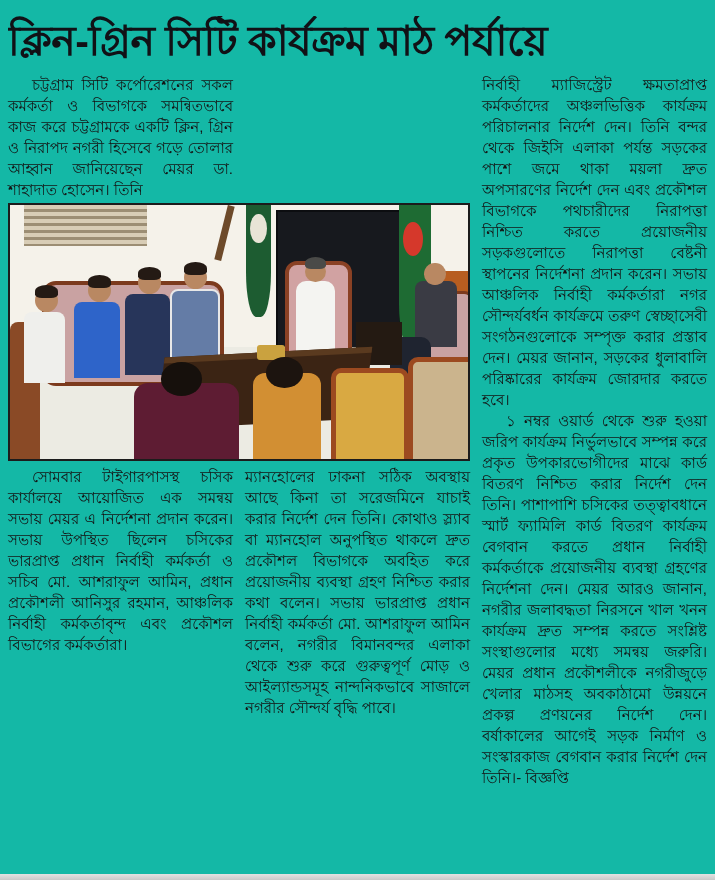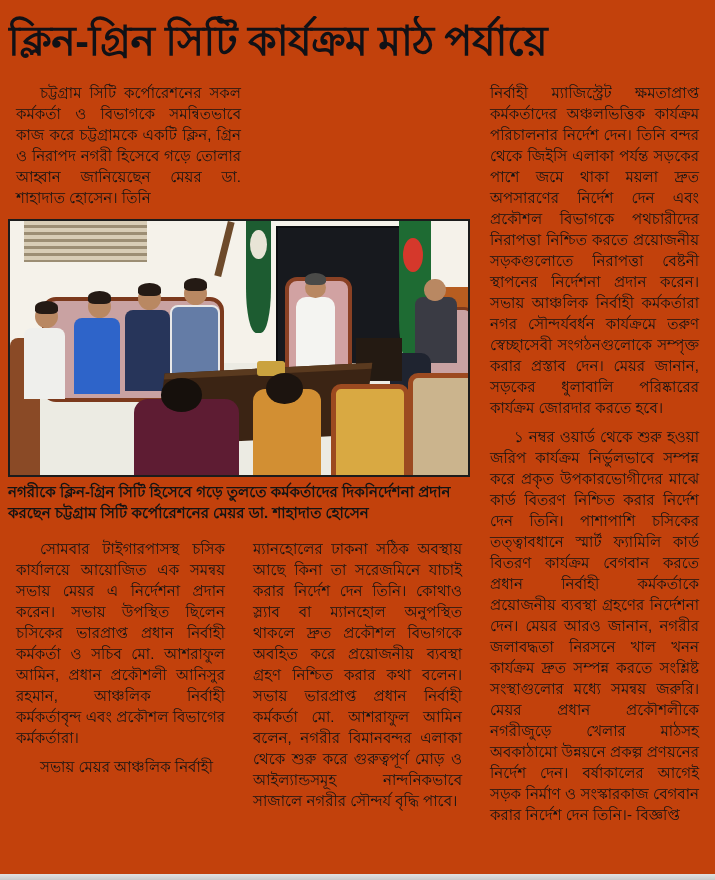--- a/index.html
+++ b/index.html
@@ -1,20 +1,20 @@
 <!DOCTYPE html>
 <html lang="bn"><head>
 <meta charset="utf-8">
 <style>
   html,body{margin:0;padding:0;background:#ffffff;}
   .page{
     position:relative;
     width:715px;height:880px;
     overflow:hidden;
-    background:#c2410c;
+    background:#14b8a6;
     font-family:"Liberation Sans","DejaVu Sans",sans-serif;
     color:#121212;
   }
   
   .headline{
     margin:0;
     padding:16px 8px 6px 8px;
     font-weight:700;
     font-size:41px;
     line-height:1.22;
@@ -22,21 +22,21 @@
     color:#111116;
   }
   .headline .hl{display:block;white-space:nowrap;overflow:hidden;}
   
   .body-grid{display:flex;gap:12px;padding:2px 8px 0 8px;}
   .left-zone{width:462px;flex:0 0 462px;}
   .col-3{flex:1;min-width:0;}
   .top-row,.bottom-row{display:flex;gap:12px;}
   .top-row .col,.bottom-row .col{width:225px;flex:0 0 225px;}
   p{
-    margin:8px;
+    margin:0;
     font-size:15px;
     line-height:21px;
     text-align:justify;
     text-justify:inter-word;
     color:#141414;
   }
   p.indent{text-indent:1.6em;}
   .top-row{min-height:126px;}
   
   .photo{
@@ -167,26 +167,24 @@
         <div class="tissue"></div>
 
         <div class="fg-maroon"></div>
         <div class="fg-maroon-hair"></div>
         <div class="fg-woman"></div>
         <div class="fg-woman-hair"></div>
         <div class="fg-chair1"></div>
         <div class="fg-chair2"></div>
       </figure>
 
-      <p class="caption">নগরীকে ক্লিন-গ্রিন সিটি হিসেবে গড়ে তুলতে কর্মকর্তাদের দিকনির্দেশনা প্রদান করছেন চট্টগ্রাম সিটি কর্পোরেশনের মেয়র ডা. শাহাদাত হোসেন</p>
 
       <div class="bottom-row">
         <div class="col col-1">
           <p class="indent">সোমবার টাইগারপাসস্থ চসিক কার্যালয়ে আয়োজিত এক সমন্বয় সভায় মেয়র এ নির্দেশনা প্রদান করেন। সভায় উপস্থিত ছিলেন চসিকের ভারপ্রাপ্ত প্রধান নির্বাহী কর্মকর্তা ও সচিব মো. আশরাফুল আমিন, প্রধান প্রকৌশলী আনিসুর রহমান, আঞ্চলিক নির্বাহী কর্মকর্তাবৃন্দ এবং প্রকৌশল বিভাগের কর্মকর্তারা।</p>
-          <p class="indent">সভায় মেয়র আঞ্চলিক নির্বাহী</p>
         </div>
         <div class="col col-2">
           <p>ম্যানহোলের ঢাকনা সঠিক অবস্থায় আছে কিনা তা সরেজমিনে যাচাই করার নির্দেশ দেন তিনি। কোথাও স্ল্যাব বা ম্যানহোল অনুপস্থিত থাকলে দ্রুত প্রকৌশল বিভাগকে অবহিত করে প্রয়োজনীয় ব্যবস্থা গ্রহণ নিশ্চিত করার কথা বলেন। সভায় ভারপ্রাপ্ত প্রধান নির্বাহী কর্মকর্তা মো. আশরাফুল আমিন বলেন, নগরীর বিমানবন্দর এলাকা থেকে শুরু করে গুরুত্বপূর্ণ মোড় ও আইল্যান্ডসমূহ নান্দনিকভাবে সাজালে নগরীর সৌন্দর্য বৃদ্ধি পাবে।</p>
         </div>
       </div>
 
     </div>
 
     <div class="col-3">
       <p>নির্বাহী ম্যাজিস্ট্রেট ক্ষমতাপ্রাপ্ত কর্মকর্তাদের অঞ্চলভিত্তিক কার্যক্রম পরিচালনার নির্দেশ দেন। তিনি বন্দর থেকে জিইসি এলাকা পর্যন্ত সড়কের পাশে জমে থাকা ময়লা দ্রুত অপসারণের নির্দেশ দেন এবং প্রকৌশল বিভাগকে পথচারীদের নিরাপত্তা নিশ্চিত করতে প্রয়োজনীয় সড়কগুলোতে নিরাপত্তা বেষ্টনী স্থাপনের নির্দেশনা প্রদান করেন। সভায় আঞ্চলিক নির্বাহী কর্মকর্তারা নগর সৌন্দর্যবর্ধন কার্যক্রমে তরুণ স্বেচ্ছাসেবী সংগঠনগুলোকে সম্পৃক্ত করার প্রস্তাব দেন। মেয়র জানান, সড়কের ধুলাবালি পরিষ্কারের কার্যক্রম জোরদার করতে হবে।</p>

